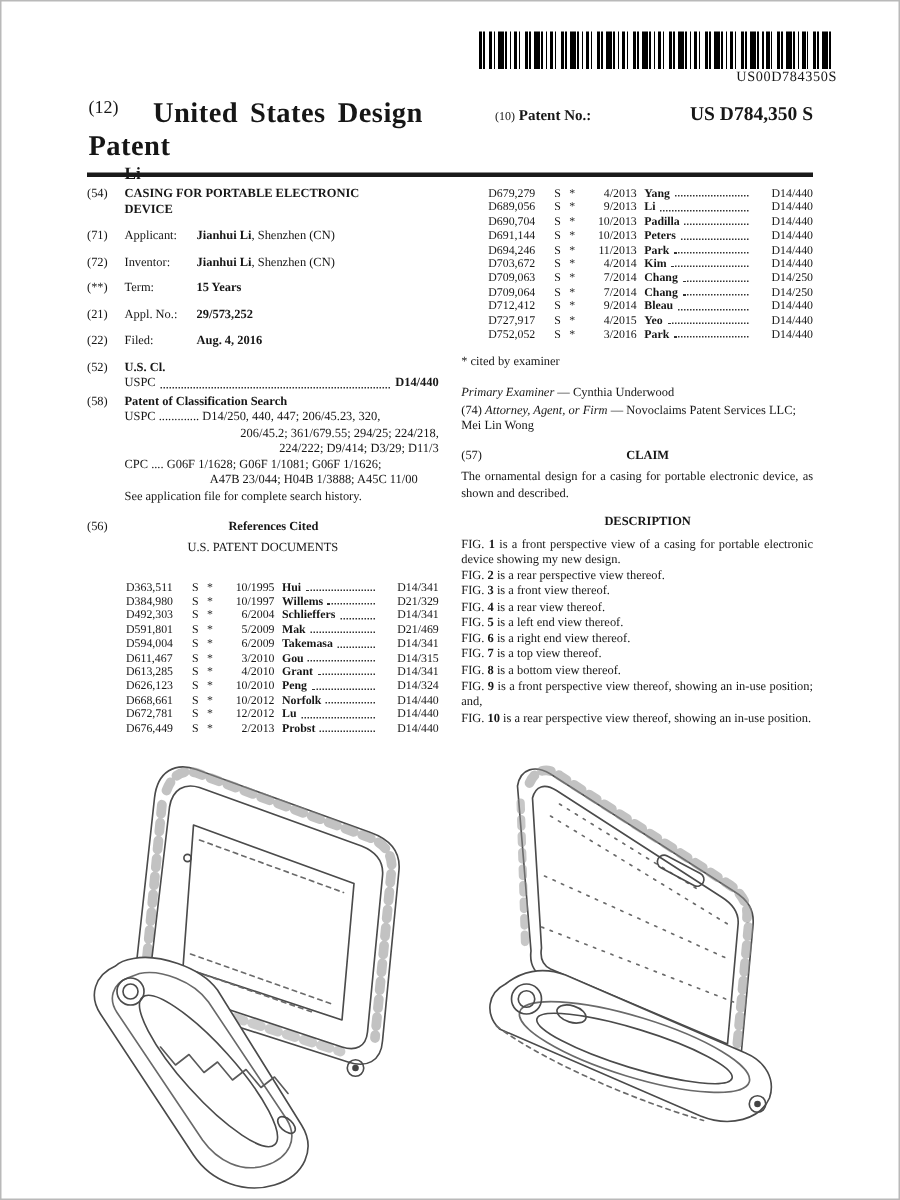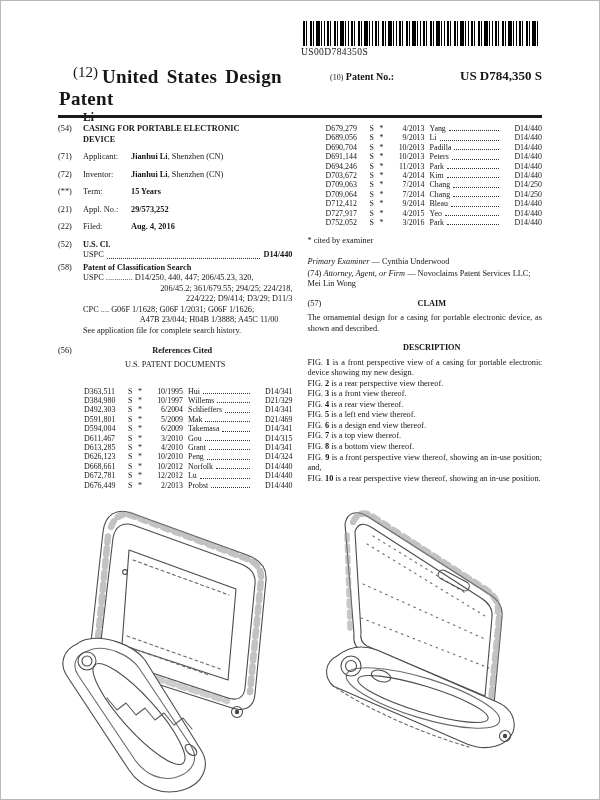--- a/index.html
+++ b/index.html
@@ -2,35 +2,35 @@
 <html><head>
 <meta charset="utf-8">
 <style>
   html,body{margin:0;padding:0;background:#e8e8e8;}
   .page{
     position:relative;width:598px;height:798px;background:#fff;
     border:1px solid #b9b9b9;overflow:hidden;
     font-family:"Liberation Serif","DejaVu Serif",serif;color:#161616;
   }
   
-  .barcode-wrap{position:absolute;top:20px;left:300px;width:241px;text-align:left;}
+  .barcode-wrap{position:absolute;top:20px;left:316px;width:241px;text-align:right;}
   .barcode{
     height:25px;margin:0 2px;
     background:repeating-linear-gradient(90deg,
       #000 0 2px,#fff 2px 3px,#000 3px 4px,#fff 4px 7px,
       #000 7px 9px,#fff 9px 10px,#000 10px 11px,#fff 11px 13px,
       #000 13px 17px,#fff 17px 18px,#000 18px 19px,#fff 19px 21px,
       #000 21px 22px,#fff 22px 24px);
   }
   .barcode-text{font-size:9.5px;letter-spacing:.4px;margin-top:1px;}
   
   .header{position:absolute;top:63px;left:58px;right:57px;display:flex;justify-content:space-between;}
   .h-left{flex:1 1 auto;}
-  .kind-code{font-size:15px;vertical-align:6px;margin-left:14px;}
-  .main-title{font-size:19px;font-weight:bold;letter-spacing:.3px;word-spacing:3px;}
+  .kind-code{font-size:12px;vertical-align:6px;}
+  .main-title{font-size:19px;font-weight:bold;letter-spacing:.3px;word-spacing:3px;margin-left:19px;}
   .h-inventor{font-size:11.5px;font-weight:bold;margin:1px 0 0 24px;}
   .h-right{width:212px;flex:none;font-size:10px;padding-top:3px;}
   .h-row{display:flex;justify-content:space-between;align-items:baseline;line-height:1.45;}
   .h-code{font-size:8px;}
   .h-label{font-weight:bold;}
   .h-val{font-weight:bold;font-size:13px;white-space:nowrap;}
   .h-stars{font-size:9px;font-weight:bold;margin-right:7px;}
   .rule{position:absolute;top:114px;left:57px;right:57px;height:3px;background:#1a1a1a;}
   
   .columns{position:absolute;top:123px;left:57px;right:57px;height:374px;display:flex;gap:15px;overflow:hidden;}
@@ -50,21 +50,21 @@
   .sec-head .t{font-weight:bold;}
   .sub-head{text-align:center;margin:0 0 16px;}
   
   .refs{padding-left:26px;font-size:7.9px;line-height:9.4px;}
   .refs-r{padding-left:18px;}
   .ref-row{display:flex;align-items:flex-end;white-space:nowrap;}
   .ref-num{width:44px;flex:none;}
   .ref-kind{width:10px;flex:none;}
   .ref-star{width:11px;flex:none;}
   .ref-date{width:34px;flex:none;text-align:right;margin-right:5px;}
-  .ref-name{flex:none;}
+  .ref-name{flex:none;font-weight:bold;}
   .ref-cls{flex:none;width:40px;text-align:right;}
   .cited-note{margin:9px 0 10px;}
   .ita{font-style:italic;}
   .para{margin:0 0 2px;}
   .exam{margin-bottom:1px;}
   .claim-text{text-align:justify;margin:1px 0 6px;}
   .fig-line{margin:0;text-align:justify;font-family:Liberation Serif, serif;}
   .footer-line{text-align:center;font-weight:bold;margin-top:13px;font-size:8.8px;}
   
   .figures{position:absolute;top:497px;left:40px;right:30px;height:300px;display:flex;justify-content:space-between;}
@@ -135,21 +135,21 @@
             </div>
         </div>
       </div>
       <div class="entry tight">
         <span class="code">(58)</span>
         <div class="body">
           <b>Patent of Classification Search</b>
           <div>USPC ............. D14/250, 440, 447; 206/45.23, 320,</div>
           <div class="r">206/45.2; 361/679.55; 294/25; 224/218,</div>
           <div class="r">224/222; D9/414; D3/29; D11/3</div>
-          <div>CPC .... G06F 1/1628; G06F 1/2031; G06F 1/1626;</div>
+          <div>CPC .... G06F 1/1628; G06F 1/1081; G06F 1/1626;</div>
           <div class="cr">A47B 23/044; H04B 1/3888; A45C 11/00</div>
           <div>See application file for complete search history.</div>
         </div>
       </div>
       <div class="sec-head">
         <span class="code">(56)</span>
         <span class="t">References Cited</span>
       </div>
       <div class="sub-head">U.S. PATENT DOCUMENTS</div>
       <div class="refs">
@@ -407,21 +407,21 @@
           <p class="fig-line"><span>FIG.</span> <b>1</b> <span>is a front perspective view of a casing for portable electronic device showing my new design.</span></p>
 
           <p class="fig-line"><span>FIG.</span> <b>2</b> <span>is a rear perspective view thereof.</span></p>
 
           <p class="fig-line"><span>FIG.</span> <b>3</b> <span>is a front view thereof.</span></p>
 
           <p class="fig-line"><span>FIG.</span> <b>4</b> <span>is a rear view thereof.</span></p>
 
           <p class="fig-line"><span>FIG.</span> <b>5</b> <span>is a left end view thereof.</span></p>
 
-          <p class="fig-line"><span>FIG.</span> <b>6</b> <span>is a design end view thereof.</span></p>
+          <p class="fig-line"><span>FIG.</span> <b>6</b> <span>is a right end view thereof.</span></p>
 
           <p class="fig-line"><span>FIG.</span> <b>7</b> <span>is a top view thereof.</span></p>
 
           <p class="fig-line"><span>FIG.</span> <b>8</b> <span>is a bottom view thereof.</span></p>
 
           <p class="fig-line"><span>FIG.</span> <b>9</b> <span>is a front perspective view thereof, showing an in-use position; and,</span></p>
 
           <p class="fig-line"><span>FIG.</span> <b>10</b> <span>is a rear perspective view thereof, showing an in-use position.</span></p>
 
       </div>

